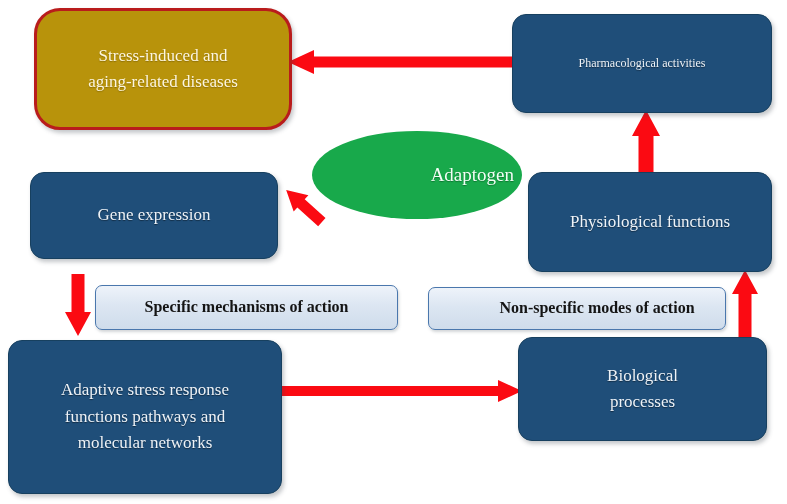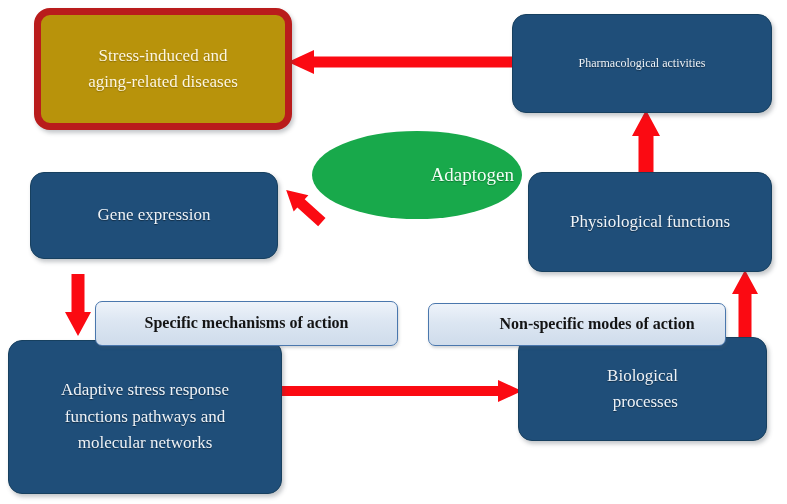--- a/index.html
+++ b/index.html
@@ -31,22 +31,22 @@
     background: #1f4e79;
     border: 1px solid #17405f;
     border-radius: 14px;
     color: #eef3f8;
     text-shadow: 0 1px 1px rgba(0,0,0,0.45);
     box-shadow: 2px 3px 4px rgba(60,70,80,0.30);
   }
   
   .box-gold {
     background: #b8930b;
-    border: 7px solid #b91c1c;
-    border-radius: 16px;
+    border: 3px solid #b91c1c;
+    border-radius: 26px;
     color: #fdf6e0;
     text-shadow: 0 1px 1px rgba(90,70,0,0.45);
     box-shadow: 2px 3px 4px rgba(60,70,80,0.30);
     justify-content: center;
   }
   
   .ellipse-green {
     background: #18a94b;
     border-radius: 50%;
     color: #f2fff6;
@@ -54,21 +54,20 @@
     justify-content: flex-end;
   }
   
   .pill {
     background: linear-gradient(to bottom, #eef3fa 0%, #dce6f2 45%, #cfdceb 100%);
     border: 1px solid #4a77ad;
     border-radius: 7px;
     color: #141414;
     font-weight: bold;
     box-shadow: 1px 2px 3px rgba(80,90,100,0.25);
-    margin-top: 16px;
   }
   .node-text { display: block; padding: 0 8px; }
 
   
   .arrow { position: absolute; }
   .arrow svg { display: block; overflow: visible; }
 </style>
 </head>
 <body>
 
@@ -136,21 +135,21 @@
   </div>
 
   <div class="node box-blue" style="left:8px; top:340px; width:274px; height:154px; font-size:17px;">
     <span class="node-text">
       <span>Adaptive stress response</span><br>
       <span>functions pathways and</span><br>
       <span>molecular networks</span>
     </span>
   </div>
 
-  <div class="node box-blue" style="left:518px; top:337px; width:249px; height:104px; font-size:17px;text-align:right;">
+  <div class="node box-blue" style="left:518px; top:337px; width:249px; height:104px; font-size:17px;">
     <span class="node-text">
       <span>Biological</span><br>
       <span>processes</span>
     </span>
   </div>
 
   <div class="node pill" style="left:95px; top:285px; width:303px; height:45px; font-size:16px;">
     <span class="node-text">Specific mechanisms of action</span>
   </div>
 

